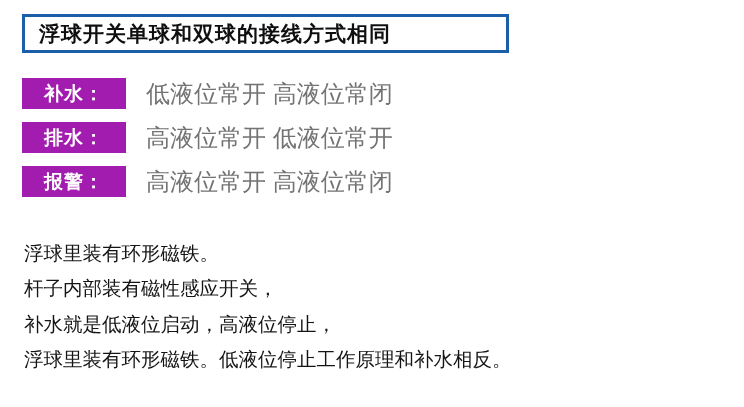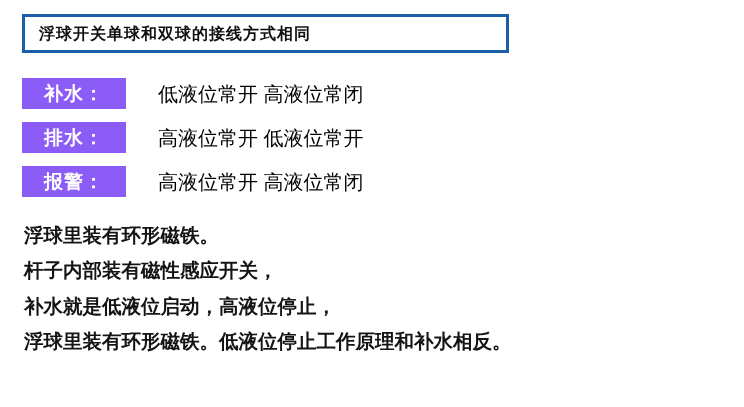--- a/index.html
+++ b/index.html
@@ -28,21 +28,21 @@
     top: 14px;
     width: 487px;
     height: 39px;
     border: 3px solid #1b5fab;
     box-sizing: border-box;
     display: flex;
     align-items: center;
     padding-left: 14px;
   }
   .title-text {
-    font-size: 16px;
+    font-size: 21px;
     font-weight: bold;
     color: #0f0f0f;
     letter-spacing: 1px;
     line-height: 1;
   }
 
   
   .rows {
     position: absolute;
     left: 22px;
@@ -51,46 +51,45 @@
   }
   .row {
     display: flex;
     align-items: center;
     height: 31px;
     margin-bottom: 13px;
   }
   .tag {
     width: 104px;
     height: 31px;
-    background: #8b5cf6;
+    background: #a21caf;
     color: #ffffff;
     font-size: 19px;
     font-weight: bold;
     display: flex;
     align-items: center;
     justify-content: center;
     box-sizing: border-box;
     letter-spacing: 1px;
     flex: none;
   }
   .row-desc {
-    margin-left: 32px;
-    font-size: 20px;
-    color: #000000;
+    margin-left: 20px;
+    font-size: 24px;
+    color: #737373;
     white-space: pre;
     line-height: 1;
   }
 
   
   .notes {
     position: absolute;
     left: 24px;
-    top: 222px;
+    top: 240px;
     width: 700px;
-    font-weight: bold;
   }
   .notes p {
     margin: 0 0 9px 0;
     font-size: 19.5px;
     line-height: 1.35;
     color: #141414;
     white-space: pre;
   }
 </style>
 </head>

